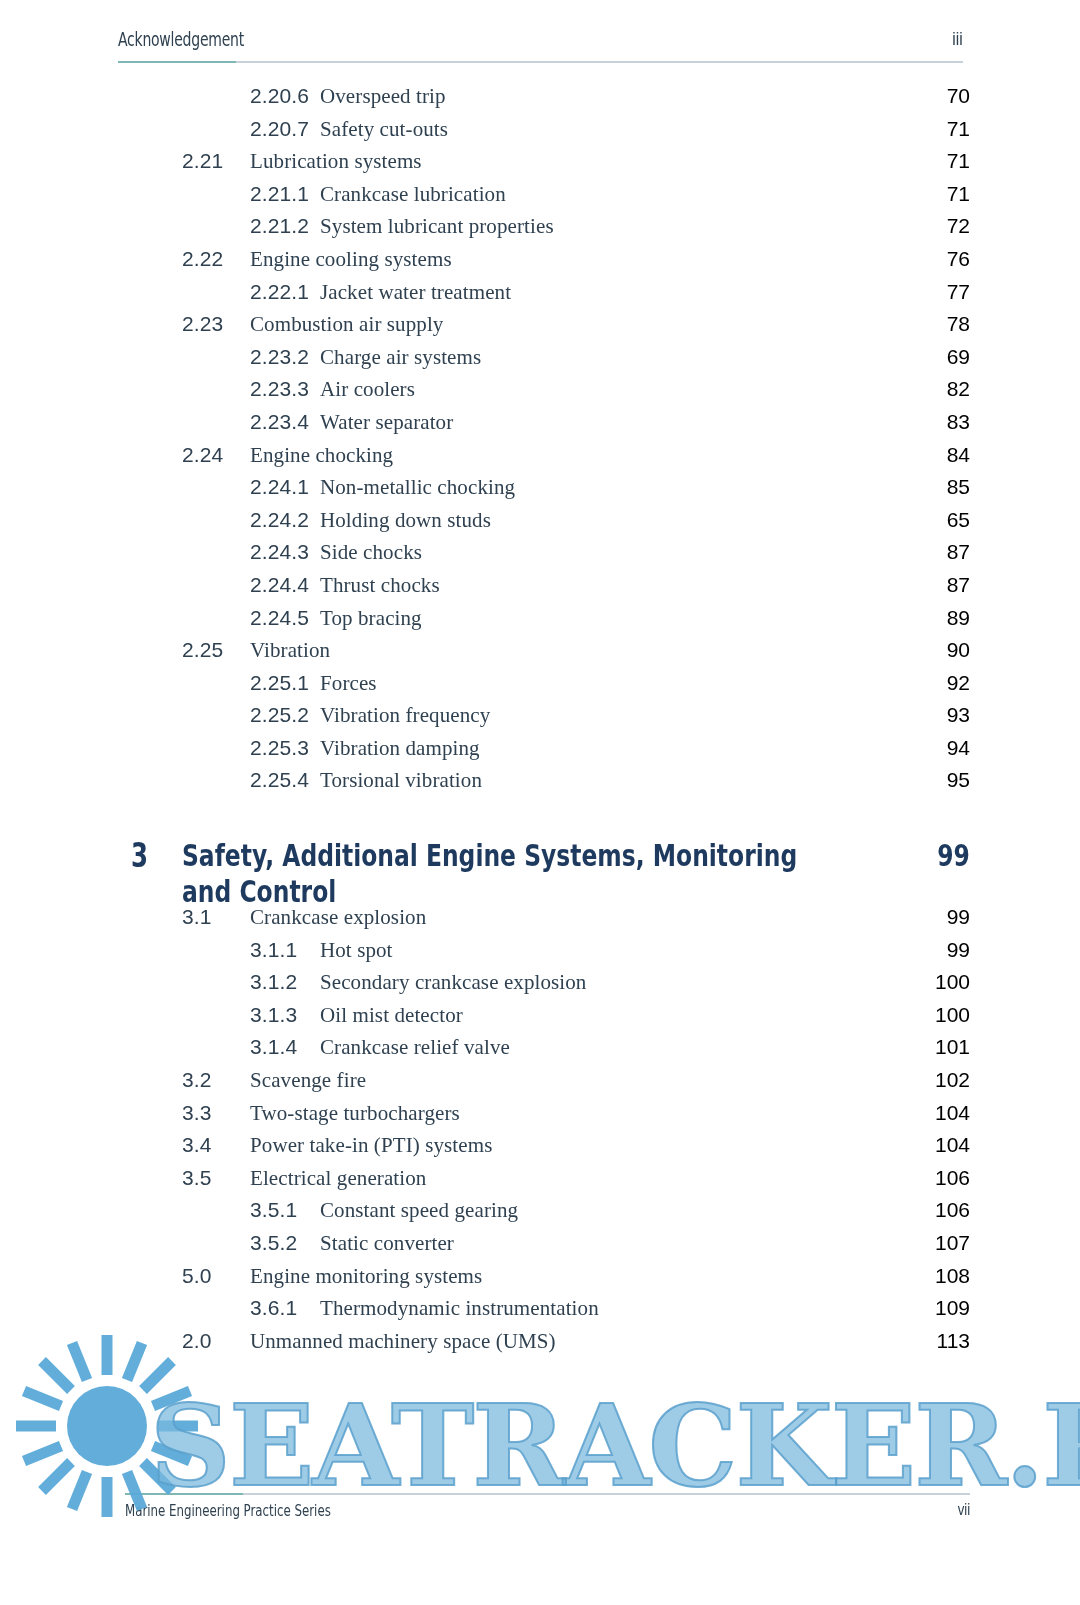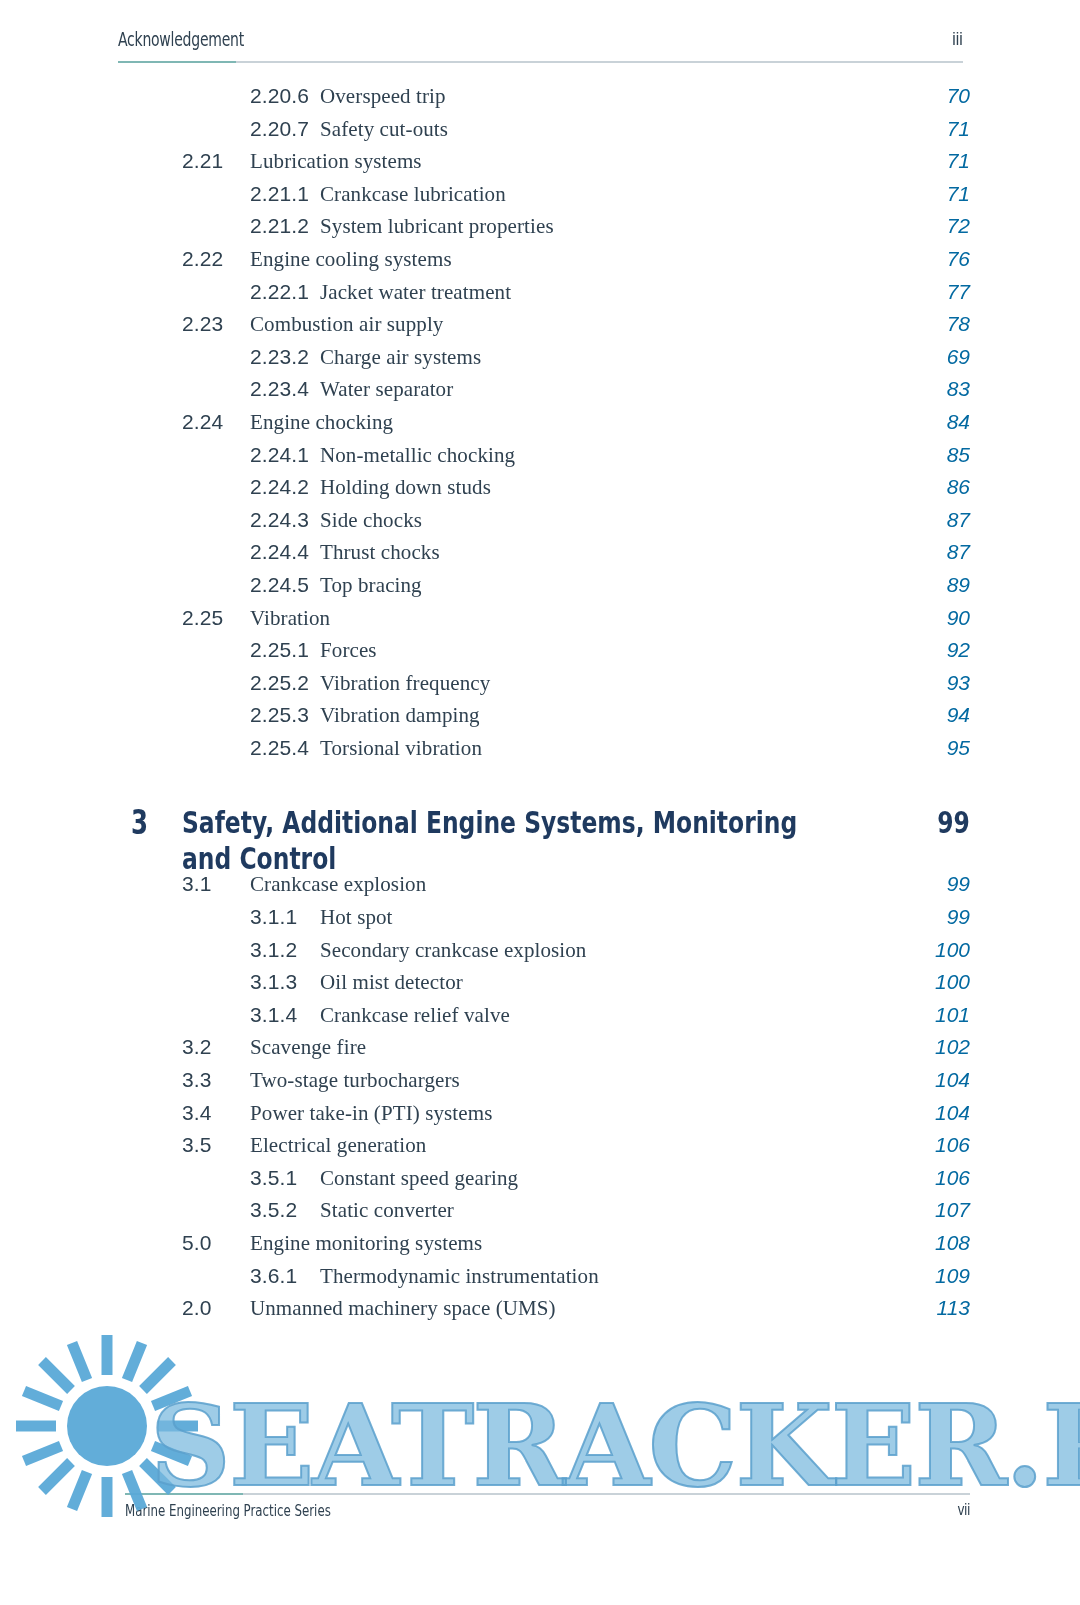--- a/index.html
+++ b/index.html
@@ -94,23 +94,22 @@
     position: absolute;
     font-size: 21px;
     color: #2f4150;
     letter-spacing: 0.1px;
     font-family: Liberation Serif, serif;
   }
   .pg {
     position: absolute;
     right: 0;
     font-size: 21px;
-    color: #0369a1;
+    color: #000000;
     text-align: left;
-    font-style: italic;
   }
 
   
   .lvl1 .num { left: 57px; }
   .lvl1 .txt { left: 125px; }
   
   .lvl2 .num { left: 125px; }
   .lvl2 .txt { left: 195px; }
 
   
@@ -281,38 +280,43 @@
           <span class="num">2.23</span>
           <span class="txt">Combustion air supply</span>
           <span class="pg">78</span>
         </div>
         <div class="row lvl2">
           <span class="num">2.23.2</span>
           <span class="txt">Charge air systems</span>
           <span class="pg">69</span>
         </div>
         <div class="row lvl2">
+          <span class="num">2.23.3</span>
+          <span class="txt">Air coolers</span>
+          <span class="pg">82</span>
+        </div>
+        <div class="row lvl2">
           <span class="num">2.23.4</span>
           <span class="txt">Water separator</span>
           <span class="pg">83</span>
         </div>
         <div class="row lvl1">
           <span class="num">2.24</span>
           <span class="txt">Engine chocking</span>
           <span class="pg">84</span>
         </div>
         <div class="row lvl2">
           <span class="num">2.24.1</span>
           <span class="txt">Non-metallic chocking</span>
           <span class="pg">85</span>
         </div>
         <div class="row lvl2">
           <span class="num">2.24.2</span>
           <span class="txt">Holding down studs</span>
-          <span class="pg">86</span>
+          <span class="pg">65</span>
         </div>
         <div class="row lvl2">
           <span class="num">2.24.3</span>
           <span class="txt">Side chocks</span>
           <span class="pg">87</span>
         </div>
         <div class="row lvl2">
           <span class="num">2.24.4</span>
           <span class="txt">Thrust chocks</span>
           <span class="pg">87</span>

